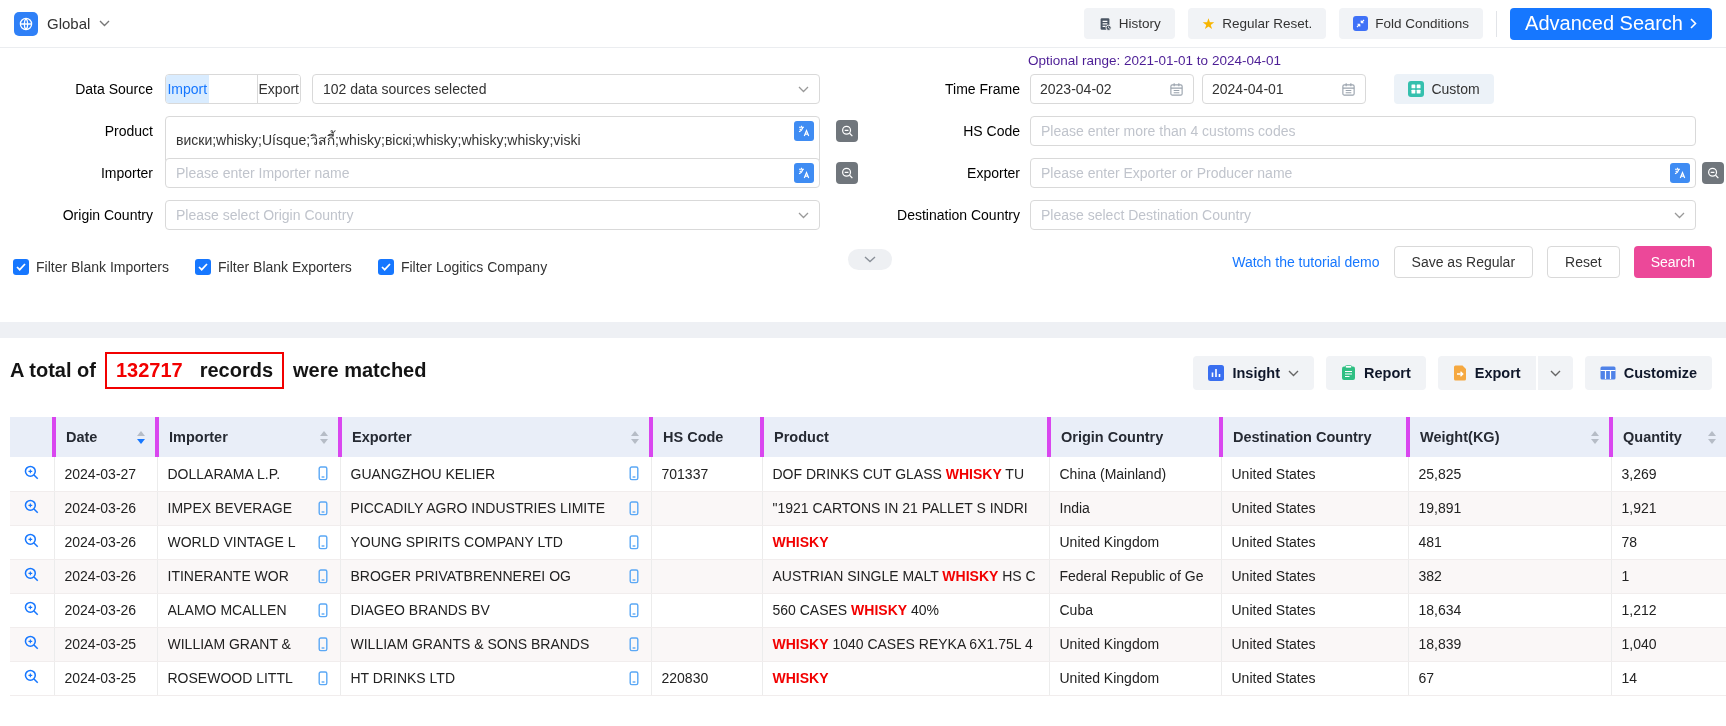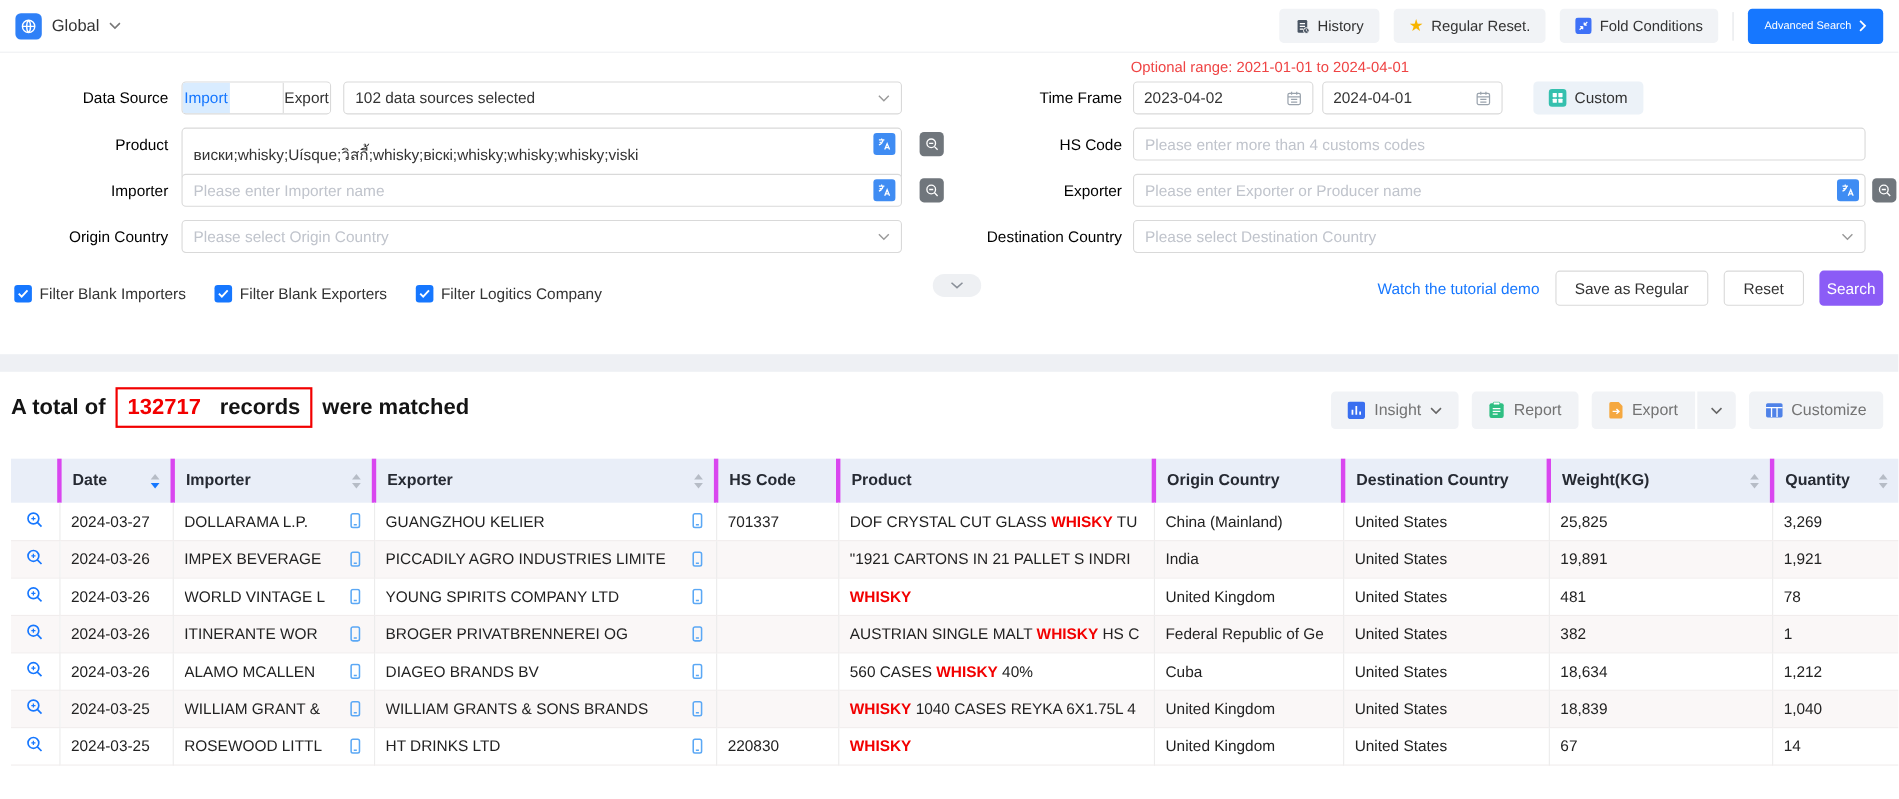--- a/index.html
+++ b/index.html
@@ -8,25 +8,25 @@
 
   
   .topbar { height:48px; border-bottom:1px solid #ebedf0; display:flex; align-items:center; justify-content:space-between; padding:0 14px; }
   .brand { display:flex; align-items:center; gap:9px; }
   .brand-icon { width:24px; height:24px; border-radius:5px; background:#2f80f7; display:flex; align-items:center; justify-content:center; }
   .brand-label { font-size:15px; color:#333; }
   .tb-actions { display:flex; align-items:center; gap:13px; }
   .tb-btn { height:31px; padding:0 14px; background:#f1f3f6; border:none; border-radius:4px; font-size:13.5px; color:#333; display:flex; align-items:center; gap:7px; cursor:pointer; font-family:inherit; }
   .star { color:#f7b500; font-size:15px; line-height:1; }
   .tb-divider { width:1px; height:26px; background:#e2e4e8; }
-  .adv-btn { height:32px; padding:0 15px; background:#1677ff; color:#fff; border:none; border-radius:4px; font-size:10px; display:flex; align-items:center; gap:7px; cursor:pointer; font-family:inherit; }
+  .adv-btn { height:32px; padding:0 15px; background:#1677ff; color:#fff; border:none; border-radius:4px; font-size:20px; display:flex; align-items:center; gap:7px; cursor:pointer; font-family:inherit; }
 
   
   .form { position:absolute; left:0; top:48px; right:0; height:272px; background:#fff; }
-  .opt-range { position:absolute; left:1028px; top:5px; font-size:13.5px; color:#ef4444; }
+  .opt-range { position:absolute; left:1028px; top:5px; font-size:13.5px; color:#4c1d95; }
   .lbl { position:absolute; font-size:14px; color:#000000; line-height:30px; text-align:right; }
   .lbl-l { left:0; width:153px; }
   .lbl-r { left:878px; width:142px; }
   .ctrl { position:absolute; height:30px; border:1px solid #d9d9d9; border-radius:4px; background:#fff; font-size:14px; }
   .seg { left:165px; width:136px; display:flex; overflow:hidden;gap:48px; }
   .seg-item { flex:1; display:flex; align-items:center; justify-content:center; font-size:14px; color:#333; cursor:pointer; background:#fff; }
   .seg-item.active { background:#d9ecff; color:#1677ff; }
   .seg-item + .seg-item { border-left:1px solid #d9d9d9; }
   .select { display:flex; align-items:center; justify-content:space-between; padding:0 10px; cursor:pointer; }
   .select .ph { color:#c0c4cc; }
@@ -41,31 +41,31 @@
   .custom-btn { left:1394px; width:100px; background:#ecf2f8; border:none; display:flex; align-items:center; justify-content:center; gap:7px; color:#333; cursor:pointer; font-size:14px; border-radius:4px; height:30px; }
   .cust-ic { width:16px; height:16px; border-radius:3px; background:#35c0ae; display:flex; align-items:center; justify-content:center; }
 
   .cb-row { position:absolute; left:13px; top:204px; display:flex; gap:26px; align-items:center; height:30px; }
   .cb { display:inline-flex; align-items:center; gap:7px; cursor:pointer; font-size:14px; color:#333; }
   .cbbox { width:16px; height:16px; border-radius:3px; background:#1677ff; display:inline-flex; align-items:center; justify-content:center; }
   .fold-pill { position:absolute; left:848px; top:201px; width:44px; height:21px; border-radius:11px; background:#eef0f3; border:none; display:flex; align-items:center; justify-content:center; cursor:pointer; }
   .form-actions { position:absolute; right:14px; top:198px; display:flex; align-items:center; gap:14px; height:32px; }
   .link { color:#1677ff; font-size:14px; text-decoration:none; cursor:pointer; }
   .btn-plain { height:32px; padding:0 17px; background:#fff; border:1px solid #d9d9d9; border-radius:4px; font-size:14px; color:#333; cursor:pointer; font-family:inherit; }
-  .btn-primary { height:32px; padding:0 7px; background:#8b5cf6; border:none; border-radius:4px; font-size:14px; color:#fff; cursor:pointer; font-family:inherit; }
+  .btn-primary { height:32px; padding:0 17px; background:#ec4899; border:none; border-radius:4px; font-size:14px; color:#fff; cursor:pointer; font-family:inherit; }
 
   .band { position:absolute; left:0; right:0; top:322px; height:16px; background:#eef0f4; }
 
   
   .total-line { position:absolute; left:10px; top:352px; display:flex; align-items:center; gap:9px; font-size:20px; font-weight:bold; color:#141414; }
   .count-box { border:2px solid #f20000; padding:5px 9px; display:flex; align-items:center; }
   .count-box .count { color:#f20000; }
   .count-box .records { color:#141414; margin-left:17px; }
   .res-actions { position:absolute; right:14px; top:356px; display:flex; align-items:center; gap:12px; }
-  .res-btn { height:34px; padding:0 15px; background:#f1f3f6; border:none; border-radius:4px; font-size:14.5px; color:#737373; display:flex; align-items:center; gap:8px; cursor:pointer; font-family:inherit; }
+  .res-btn { height:34px; padding:0 15px; background:#f1f3f6; border:none; border-radius:4px; font-size:14.5px; color:#0f172a; display:flex; align-items:center; gap:8px; cursor:pointer; font-family:inherit;font-weight:bold; }
   .exp-group { display:flex; gap:2px; }
   .exp-group .res-btn:first-child { border-radius:4px 0 0 4px; }
   .exp-chev { border-radius:0 4px 4px 0; padding:0 12px; }
 
   
   table.grid { position:absolute; left:10px; top:417px; width:1716px; border-collapse:collapse; table-layout:fixed; }
   .grid th { height:40px; background:#e9eef8; font-size:14.5px; font-weight:bold; color:#262a33; text-align:left; padding:0 10px; border-right:4px solid #d946ef; }
   .grid th:last-child { border-right:none; }
   .th-in { display:flex; align-items:center; justify-content:space-between; }
   .sorter { display:inline-flex; flex-direction:column; gap:3px; cursor:pointer; }
@@ -432,21 +432,21 @@
               <span class="t">GUANGZHOU KELIER</span>
               <span class="copy">
                 <svg width="14" height="15" viewBox="0 0 14 15" fill="none" stroke="#5ba8f5" stroke-width="1.4">
                   <rect x="3.2" y="1" width="7.6" height="12.6" rx="1.6"></rect>
                   <path d="M5.6 11h2.8"></path>
                 </svg>
               </span>
             </span>
           </td>
           <td>701337</td>
-          <td><span>DOF CRYSTAL CUT GLASS </span><span class="hl">WHISKY</span><span> TU</span></td>
+          <td><span>DOF DRINKS CUT GLASS </span><span class="hl">WHISKY</span><span> TU</span></td>
           <td>China (Mainland)</td>
           <td>United States</td>
           <td>25,825</td>
           <td>3,269</td>
         </tr>
 
         <tr>
           <td class="c-icon-cell">
             <span class="mag">
               <svg width="17" height="17" viewBox="0 0 18 18" fill="none" stroke="#1677ff" stroke-width="1.6">

